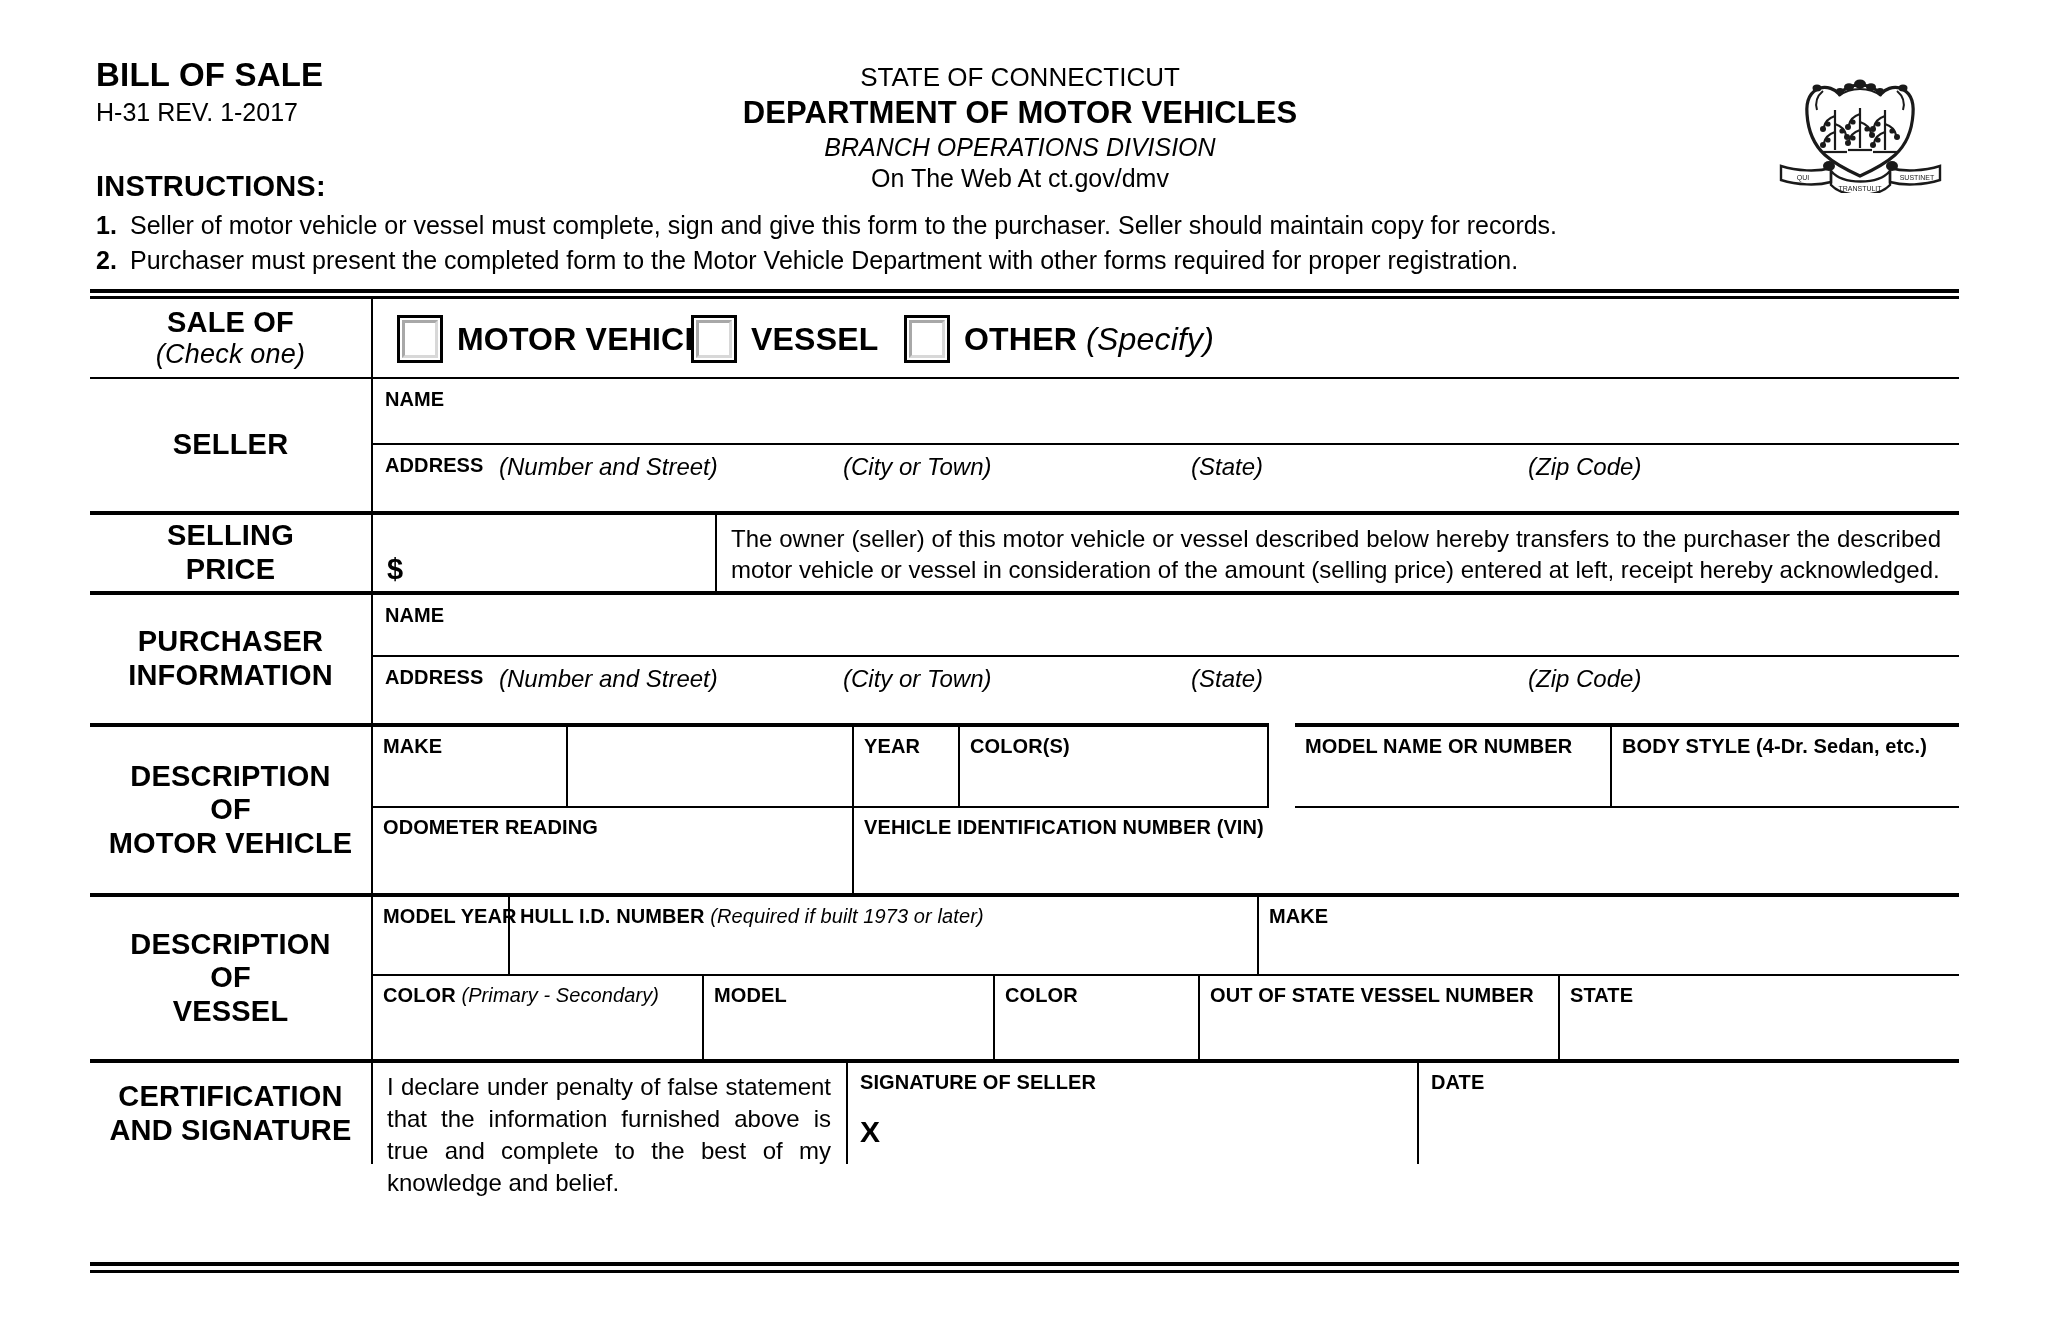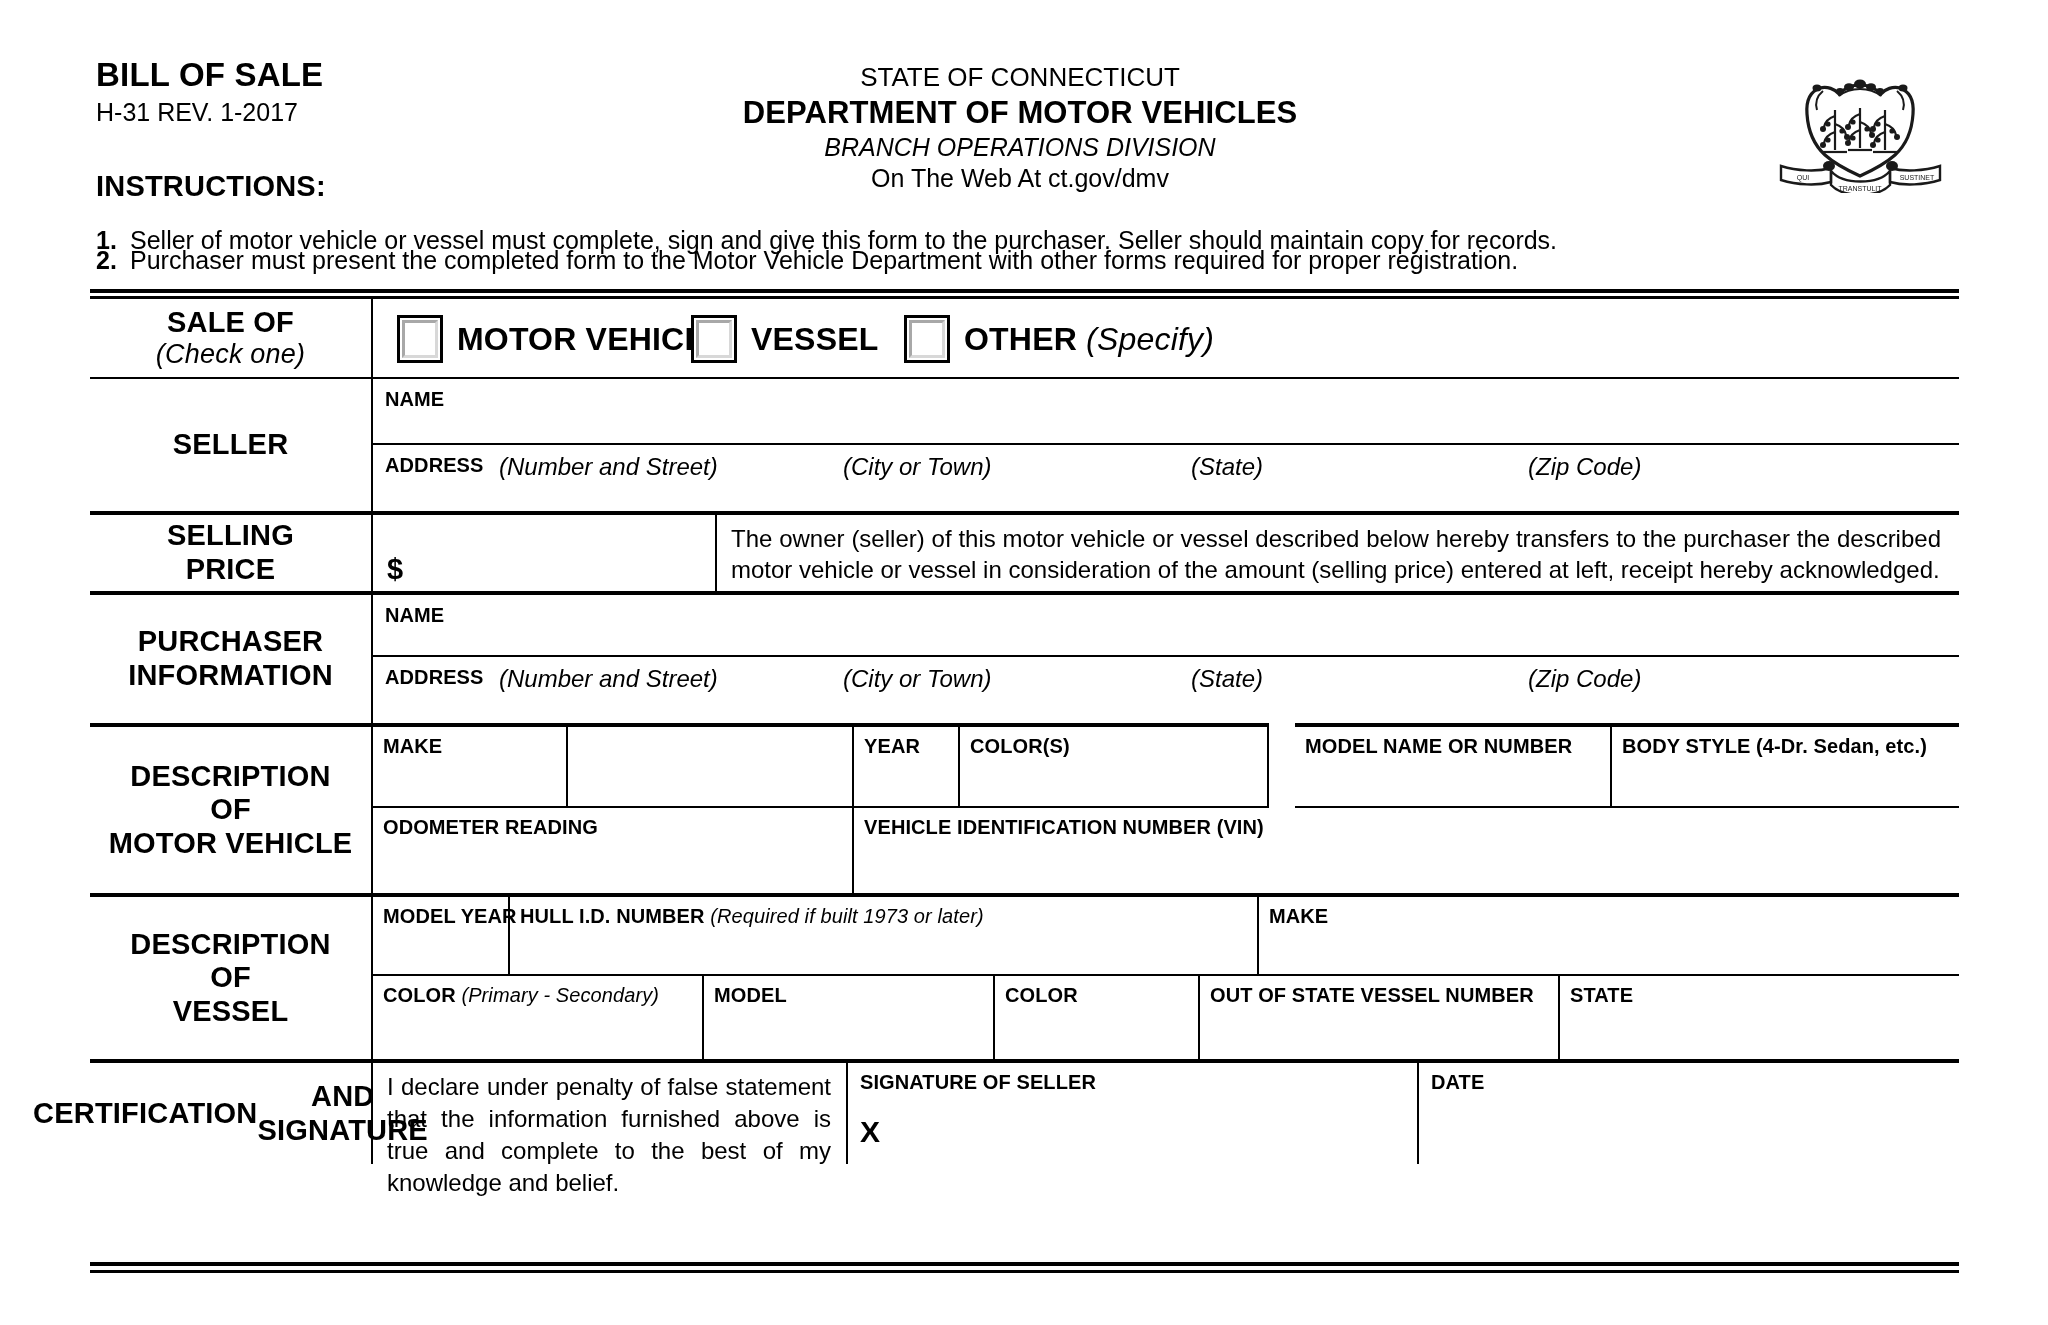--- a/index.html
+++ b/index.html
@@ -96,21 +96,21 @@
     position: absolute;
     left: 96px;
     font-size: 25px;
     white-space: nowrap;
   }
   .instr-line .num {
     font-weight: bold;
     display: inline-block;
     width: 34px;
   }
-  .instr-1 { top: 226px; }
+  .instr-1 { top: 211px; }
   .instr-2 { top: 246px; }
 
   .rule {
     position: absolute;
     left: 90px;
     width: 1869px;
     background: #000;
   }
   .rule-top-a { top: 289px;  height: 4px; }
   .rule-top-b { top: 296px;  height: 3px; }
@@ -479,21 +479,21 @@
     </div>
     <div class="cell br" style="left:1110px; top:677px; width:360px; height:83px;">
       <span class="fieldlabel" style="left:10px; top:8px;">OUT OF STATE VESSEL NUMBER</span>
       <span class="fieldlabel" style="left:10px; top:42px; font-weight:normal; font-size:24px;"></span>
     </div>
     <div class="cell" style="left:1470px; top:677px; width:399px; height:83px;">
       <span class="fieldlabel" style="left:10px; top:8px;">STATE</span>
       <span class="fieldlabel" style="left:10px; top:42px; font-weight:normal; font-size:24px;"></span>
     </div>
 
-    <div class="cell rowlabel br thick-t" style="left:0; top:760px; width:283px; height:105px; ">
+    <div class="cell rowlabel br thick-t" style="left:0; top:760px; width:283px; height:105px; flex-direction:column;">
       <span>CERTIFICATION</span>
       <span>AND SIGNATURE</span>
     </div>
     <div class="cell thick-t br" style="left:283px; top:760px; width:475px; height:105px;">
       <span class="para-cert" style="left:14px; top:8px; width:444px;">I declare under penalty of false statement that the information furnished above is true and complete to the best of my knowledge and belief.</span>
     </div>
     <div class="cell thick-t br" style="left:758px; top:760px; width:571px; height:105px;">
       <span class="fieldlabel" style="left:12px; top:8px;">SIGNATURE OF SELLER</span>
       <span class="sigx" style="left:12px; top:52px;">X</span>
       <span class="fieldlabel" style="left:48px; top:58px; font-weight:normal; font-size:24px;"></span>

